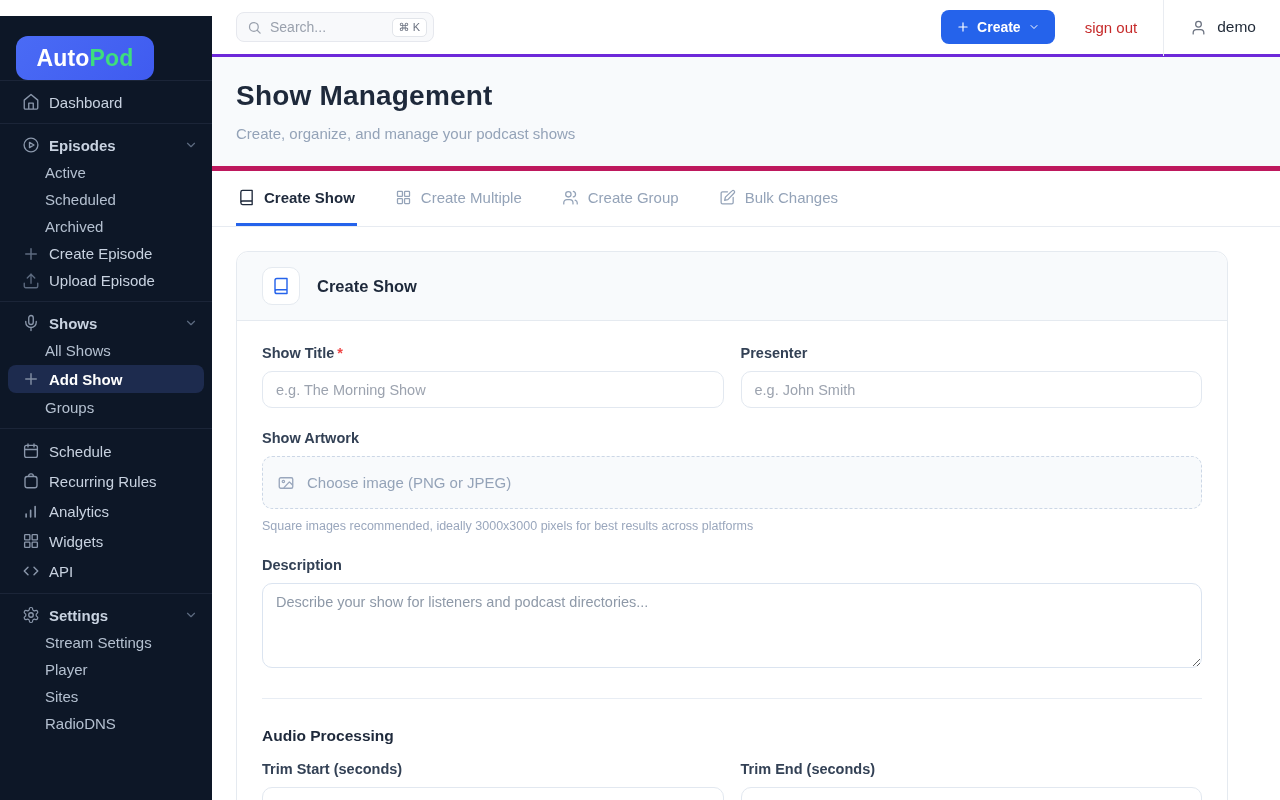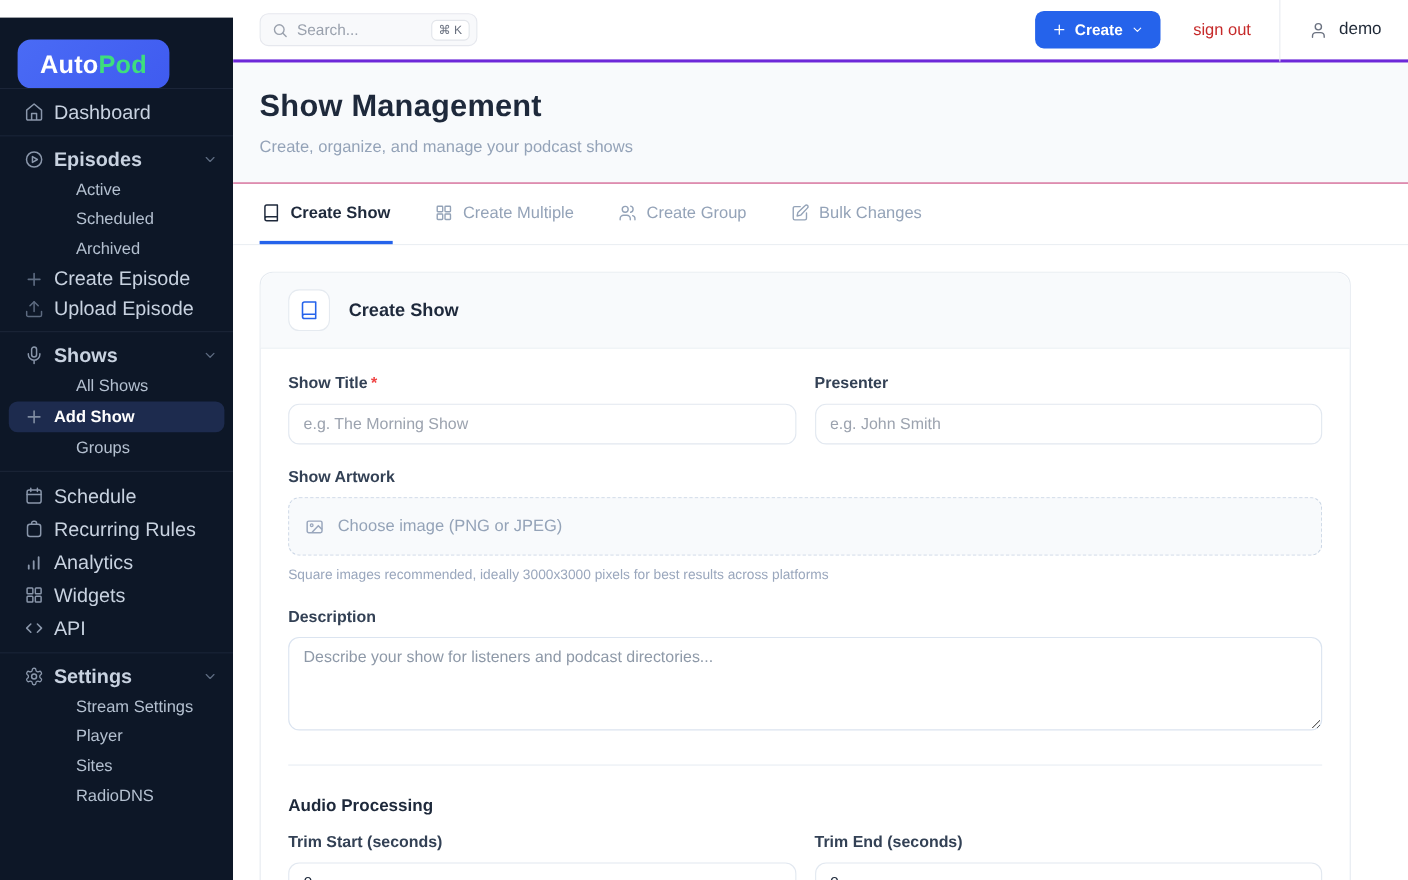--- a/index.html
+++ b/index.html
@@ -10,24 +10,24 @@
   .sidebar { width:212px; flex-shrink:0; background:#0d1727; color:#c3cedd; display:flex; flex-direction:column; overflow:hidden;margin-top:16px; }
   .logo-wrap { padding:20px 16px 0; }
   .logo-badge { width:138px; height:44px; background:linear-gradient(135deg,#4a6bf5,#3f5bf0); border-radius:12px; display:flex; align-items:center; justify-content:center; font-size:23px; font-weight:bold; letter-spacing:.2px; }
   .logo-auto { color:#ffffff; } .logo-pod { color:#3ede7d; }
   .station { margin:30px 8px 5px; height:46px; background:#192338; border-radius:10px; display:flex; align-items:center; padding:0 12px; cursor:pointer; }
   .station-thumb { width:26px; height:26px; border-radius:6px; background:#0a1020; display:flex; align-items:center; justify-content:center; flex-shrink:0; }
   .station-thumb-pill { background:#3f5bf0; border-radius:3px; font-size:5px; font-weight:bold; color:#fff; padding:2px 3px; }
   .station-name { margin-left:12px; font-size:15px; font-weight:600; color:#cdd7e4; flex:1; }
   .sb-divider { height:1px; background:#1b2538; flex-shrink:0; }
   .sb-group { padding:7px 0; }
-  .sb-row { display:flex; align-items:center; height:28px; padding:0 14px 0 22px; font-size:18px; color:#c8d2e0; cursor:pointer; }
+  .sb-row { display:flex; align-items:center; height:28px; padding:0 14px 0 22px; font-size:15px; color:#c8d2e0; cursor:pointer; }
   .sb-row .sbicon { width:18px; height:18px; margin-right:9px; color:#8a97ab; flex-shrink:0; }
   .sb-row.head { font-weight:600; }
-  .sb-sub { display:flex; align-items:center; height:27px; padding-left:69px; font-size:15px; color:#b4c0d0; cursor:pointer; }
+  .sb-sub { display:flex; align-items:center; height:27px; padding-left:45px; font-size:15px; color:#b4c0d0; cursor:pointer; }
   .sb-active { margin:1px 8px; border-radius:8px; background:#1d2b4e; height:28px; padding-left:14px; display:flex; align-items:center; font-size:15px; font-weight:bold; color:#ffffff; cursor:pointer; }
   .sb-active .sbicon { width:18px; height:18px; margin-right:9px; color:#8a97ab; flex-shrink:0; }
   .chev { margin-left:auto; color:#5d6b80; width:14px; height:14px; }
   .station .chev { margin-left:auto; }
 
   
   .main { flex:1; display:flex; flex-direction:column; background:#fff; }
   .topbar { height:57px; background:#fff; border-bottom:3px solid #6d28d9; display:flex; align-items:center; padding:0 24px; flex-shrink:0; }
   .search { width:198px; height:30px; background:#f8f9fb; border:1px solid #e6e8ee; border-radius:8px; display:flex; align-items:center; padding:0 6px 0 10px; }
   .search svg { width:15px; height:15px; color:#9aa1ad; flex-shrink:0; }
@@ -36,21 +36,21 @@
   .search kbd { font-family:"Liberation Sans",sans-serif; background:#fff; border:1px solid #e2e5ea; border-radius:5px; padding:2px 6px; font-size:11px; color:#6b7280; white-space:nowrap; }
   .topbar-right { margin-left:auto; display:flex; align-items:center; height:100%; }
   .btn-create { display:flex; align-items:center; gap:7px; background:#2563eb; color:#fff; border:none; border-radius:8px; height:34px; padding:0 15px; font-size:14px; font-weight:600; font-family:"Liberation Sans",sans-serif; cursor:pointer; }
   .btn-create svg { width:14px; height:14px; }
   .signout { color:#c62a2a; font-size:15px; margin-left:30px; text-decoration:none; cursor:pointer; }
   .vdiv { width:1px; height:57px; background:#e9ecf1; margin-left:26px; }
   .userbox { display:flex; align-items:center; gap:10px; margin-left:26px; cursor:pointer; }
   .userbox svg { width:17px; height:17px; color:#6b7280; }
   .username { font-size:15.5px; color:#1f2937; }
 
-  .page-head { background:#f8fafc; border-bottom:1px solid #be185d; padding:23px 24px 24px; flex-shrink:0; }
+  .page-head { background:#f8fafc; border-bottom:5px solid #be185d; padding:23px 24px 24px; flex-shrink:0; }
   .page-title { font-size:28px; font-weight:bold; color:#1e293b; letter-spacing:.2px; }
   .page-sub { margin-top:13px; font-size:15px; color:#94a3b8; }
 
   .tabs { background:#fff; border-bottom:1px solid #e7ebf1; display:flex; align-items:stretch; padding:0 24px; gap:36px; height:56px; flex-shrink:0; }
   .tab { display:flex; align-items:center; gap:9px; font-size:15px; color:#94a3b8; border-bottom:3px solid transparent; padding:0 2px; cursor:pointer; }
   .tab svg { width:17px; height:17px; }
   .tab.active { color:#1e293b; font-weight:600; border-bottom-color:#2563eb; }
 
   .content { flex:1; background:#fff; padding:24px; overflow:hidden; }
   .card { border:1px solid #e5eaf0; border-radius:12px; width:992px; background:#fff; }

